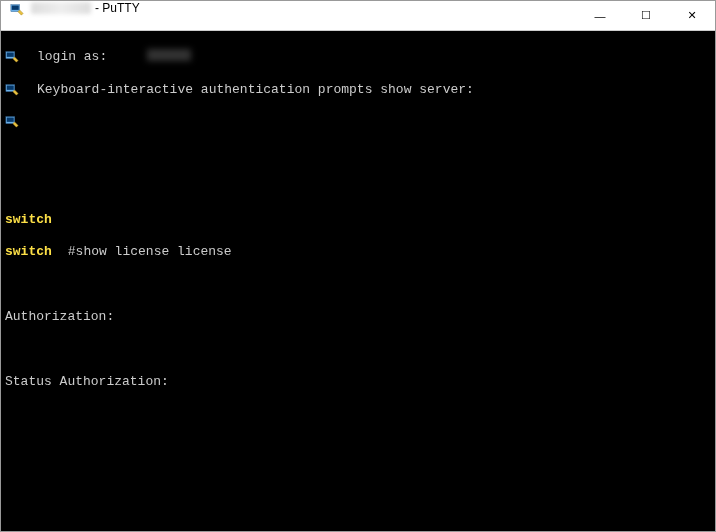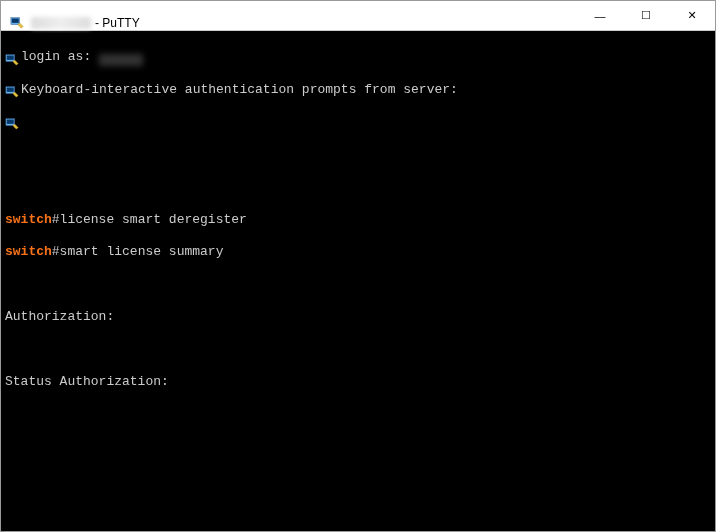--- a/index.html
+++ b/index.html
@@ -8,21 +8,21 @@
       background: #fff;
       width: 716px;
       height: 532px;
       overflow: hidden;
       border: 1px solid #999;
     }
     .titlebar {
       height: 30px;
       background: #fff;
       display: flex;
-      align-items: flex-end;
+      align-items: flex-start;
       padding-left: 8px;
       border-bottom: 1px solid #ccc;
     }
     .titlebar-icon {
       width: 16px;
       height: 16px;
       margin-right: 6px;
       display: inline-flex;
       align-items: center;
       justify-content: center;
@@ -64,41 +64,42 @@
       font-family: 'Courier New', monospace;
       font-size: 13px;
       line-height: 1.25;
       padding: 2px 4px;
       height: calc(100% - 30px);
       overflow: hidden;
       white-space: pre;
     }
     .term-line {
       display: flex;
-      align-items: flex-end;
+      align-items: flex-start;
       min-height: 16px;
+      gap: 16px;
     }
     .line-icon {
       width: 14px;
       height: 14px;
       margin-right: 2px;
       flex-shrink: 0;
       display: inline-flex;
       align-items: center;
       justify-content: center;
     }
     .blurred {
       display: inline-block;
       width: 44px;
       height: 12px;
       background: #333;
       filter: blur(3px);
       vertical-align: middle;
     }
-    .bold { font-weight: bold; color: #f97316; }
+    .bold { font-weight: bold; color: #fde047; }
     .putty-icon-svg {
       width: 14px;
       height: 14px;
     }
   </style>
 </head>
 <body>
 
 <div class="titlebar">
   <span class="titlebar-icon">
@@ -122,30 +123,30 @@
 <div class="terminal">
 <div class="term-line"><span class="line-icon"><svg class="putty-icon-svg" viewBox="0 0 16 16">
           <rect x="1" y="3" width="10" height="8" fill="#6ab0e8" stroke="#2a5a8a" stroke-width="0.5"></rect>
           <rect x="2" y="4" width="8" height="5" fill="#06396b"></rect>
           <path d="M11 9 L15 13 L13 15 L9 11 Z" fill="#e8c040" stroke="#a08020" stroke-width="0.5"></path>
         </svg></span><span>login as:</span><span> </span><span class="blurred"></span></div>
 <div class="term-line"><span class="line-icon"><svg class="putty-icon-svg" viewBox="0 0 16 16">
           <rect x="1" y="3" width="10" height="8" fill="#6ab0e8" stroke="#2a5a8a" stroke-width="0.5"></rect>
           <rect x="2" y="4" width="8" height="5" fill="#06396b"></rect>
           <path d="M11 9 L15 13 L13 15 L9 11 Z" fill="#e8c040" stroke="#a08020" stroke-width="0.5"></path>
-        </svg></span><span>Keyboard-interactive authentication prompts from server:</span></div>
+        </svg></span><span>Keyboard-interactive authentication prompts show server:</span></div>
 <div class="term-line"><span class="line-icon"><svg class="putty-icon-svg" viewBox="0 0 16 16">
           <rect x="1" y="3" width="10" height="8" fill="#6ab0e8" stroke="#2a5a8a" stroke-width="0.5"></rect>
           <rect x="2" y="4" width="8" height="5" fill="#06396b"></rect>
           <path d="M11 9 L15 13 L13 15 L9 11 Z" fill="#e8c040" stroke="#a08020" stroke-width="0.5"></path>
         </svg></span></div>
 <div class="term-line">&nbsp;</div>
 <div class="term-line">&nbsp;</div>
-<div class="term-line">   <span class="bold">switch</span>   <span>#license smart deregister</span></div>
-<div class="term-line">   <span class="bold">switch</span>   <span>#smart license summary</span></div>
+<div class="term-line">   <span class="bold">switch</span>   </div>
+<div class="term-line">   <span class="bold">switch</span>   <span>#show license license</span></div>
 <div class="term-line">&nbsp;</div>
 <div class="term-line"><span>Authorization:</span></div>
 <div class="term-line">&nbsp;</div>
 <div class="term-line"><span>Status Authorization:</span></div>
 
 
 
 
 
 

